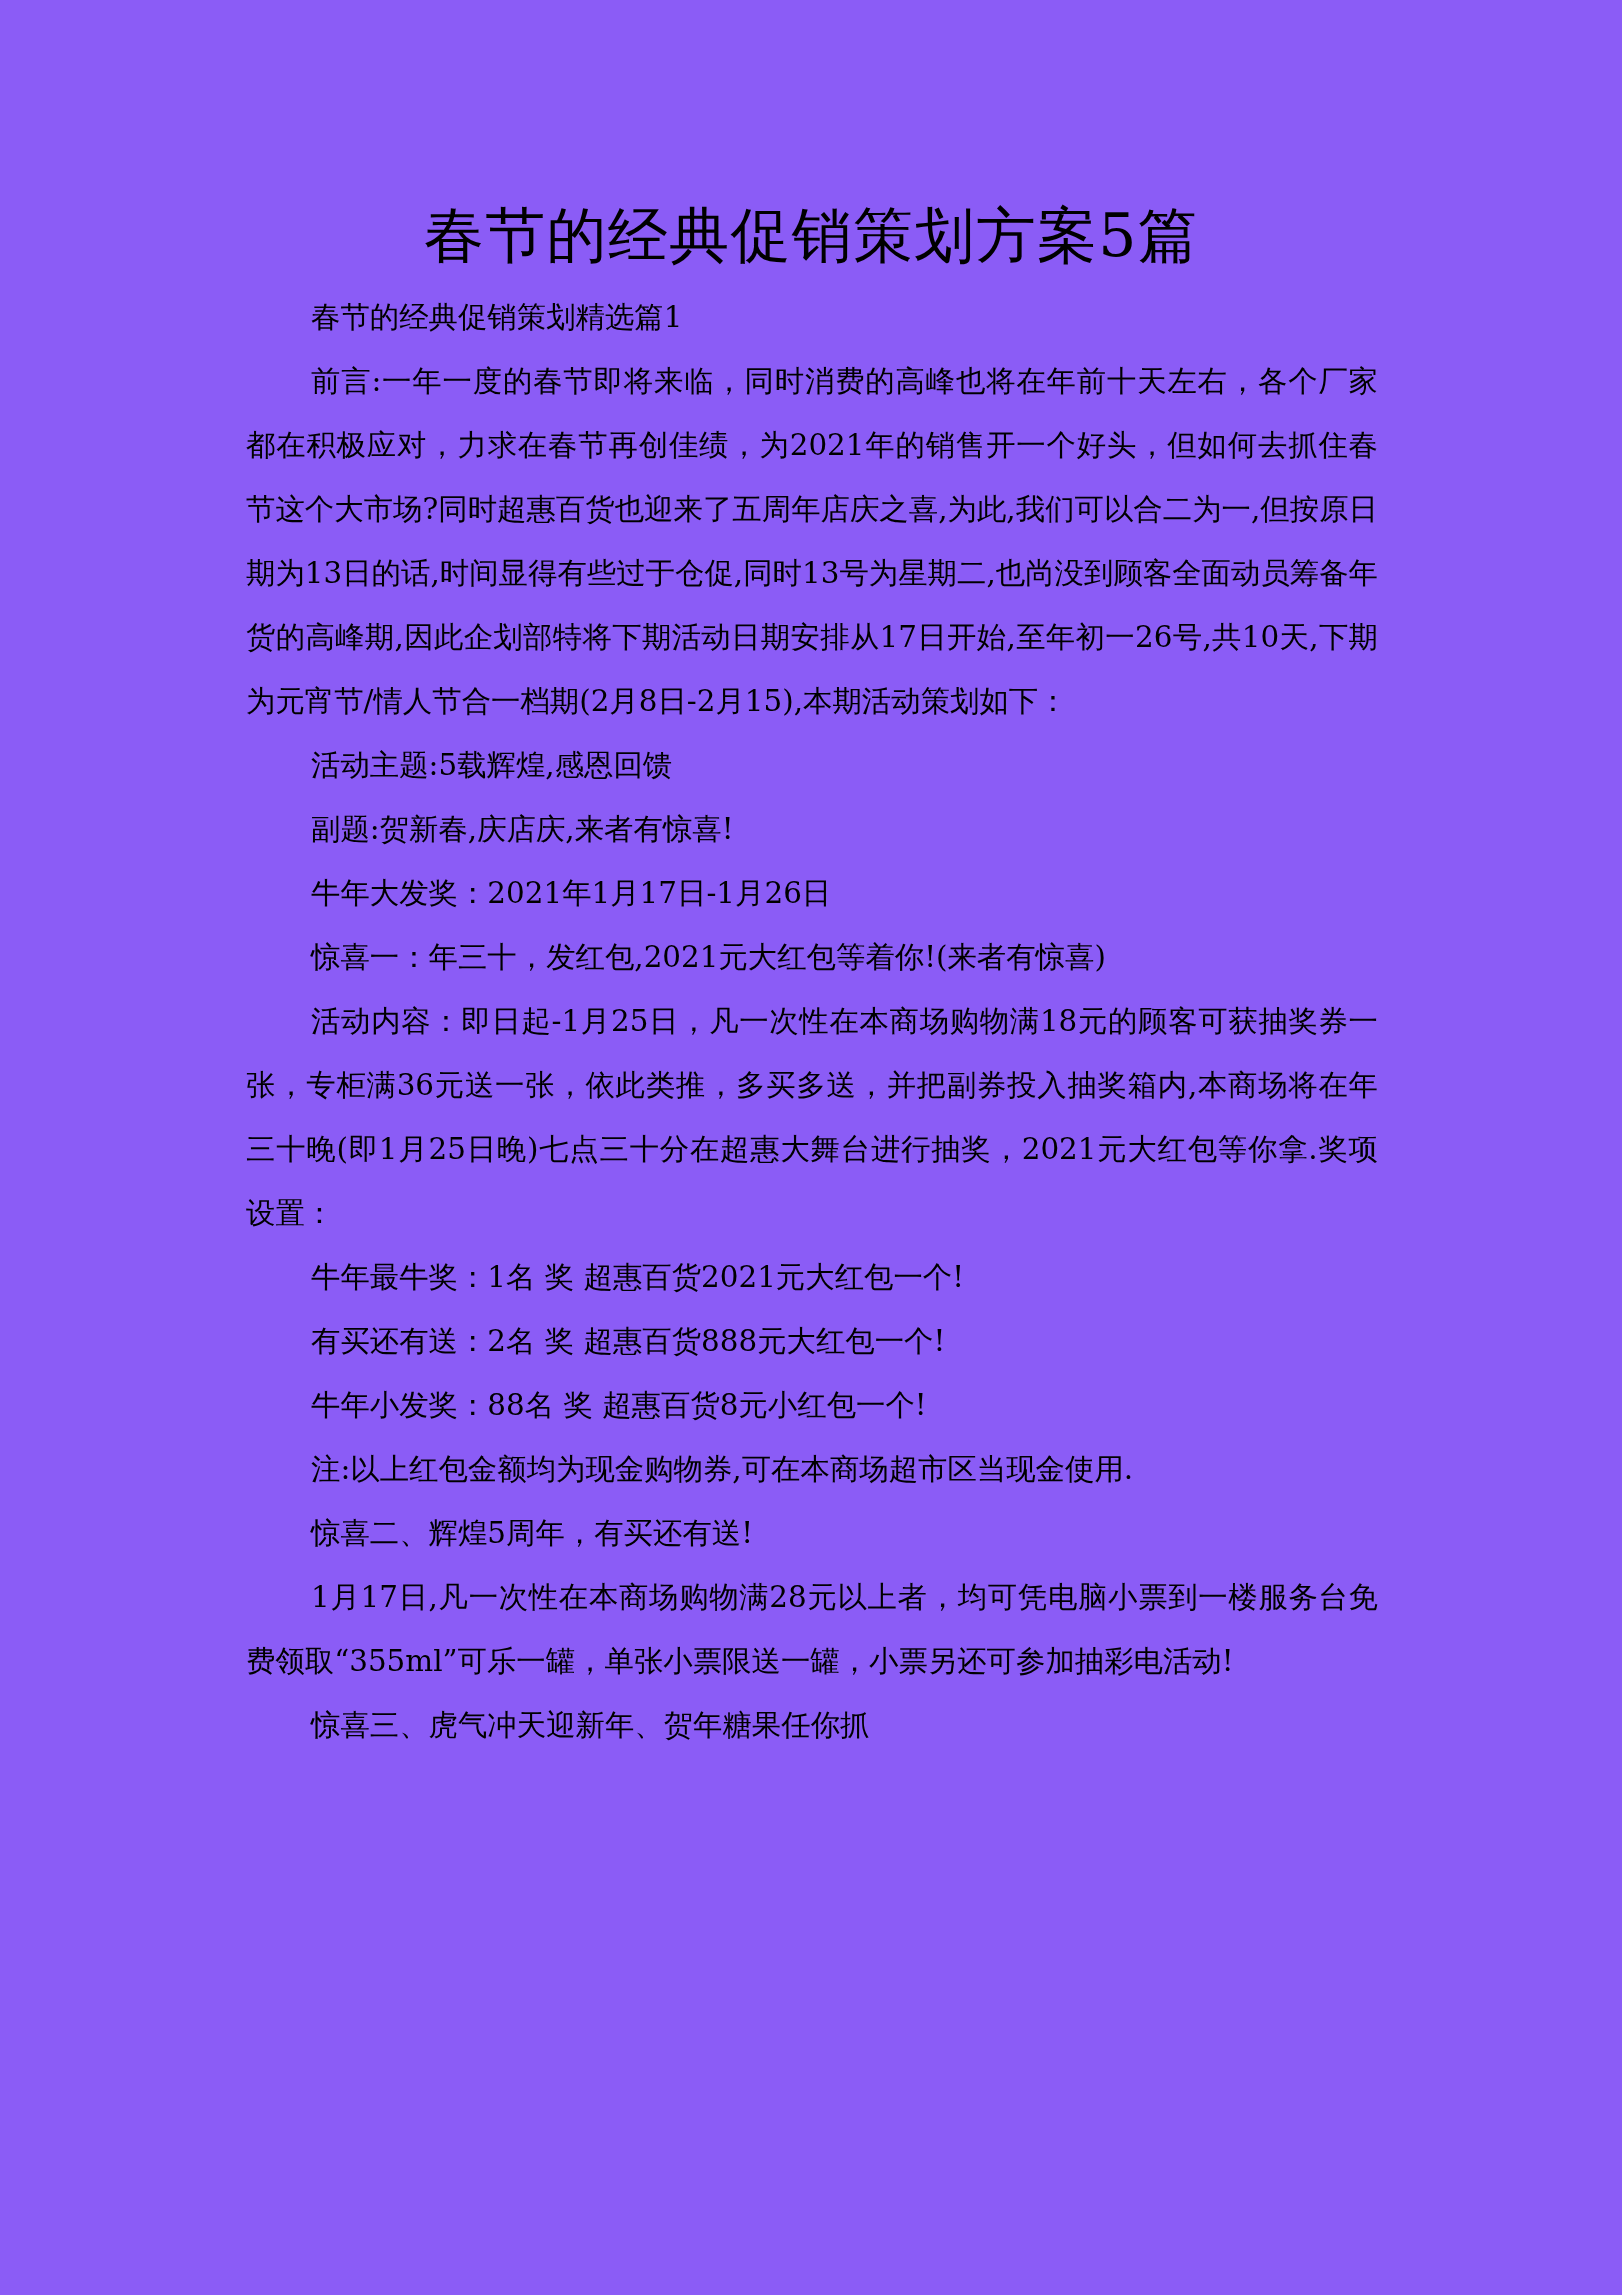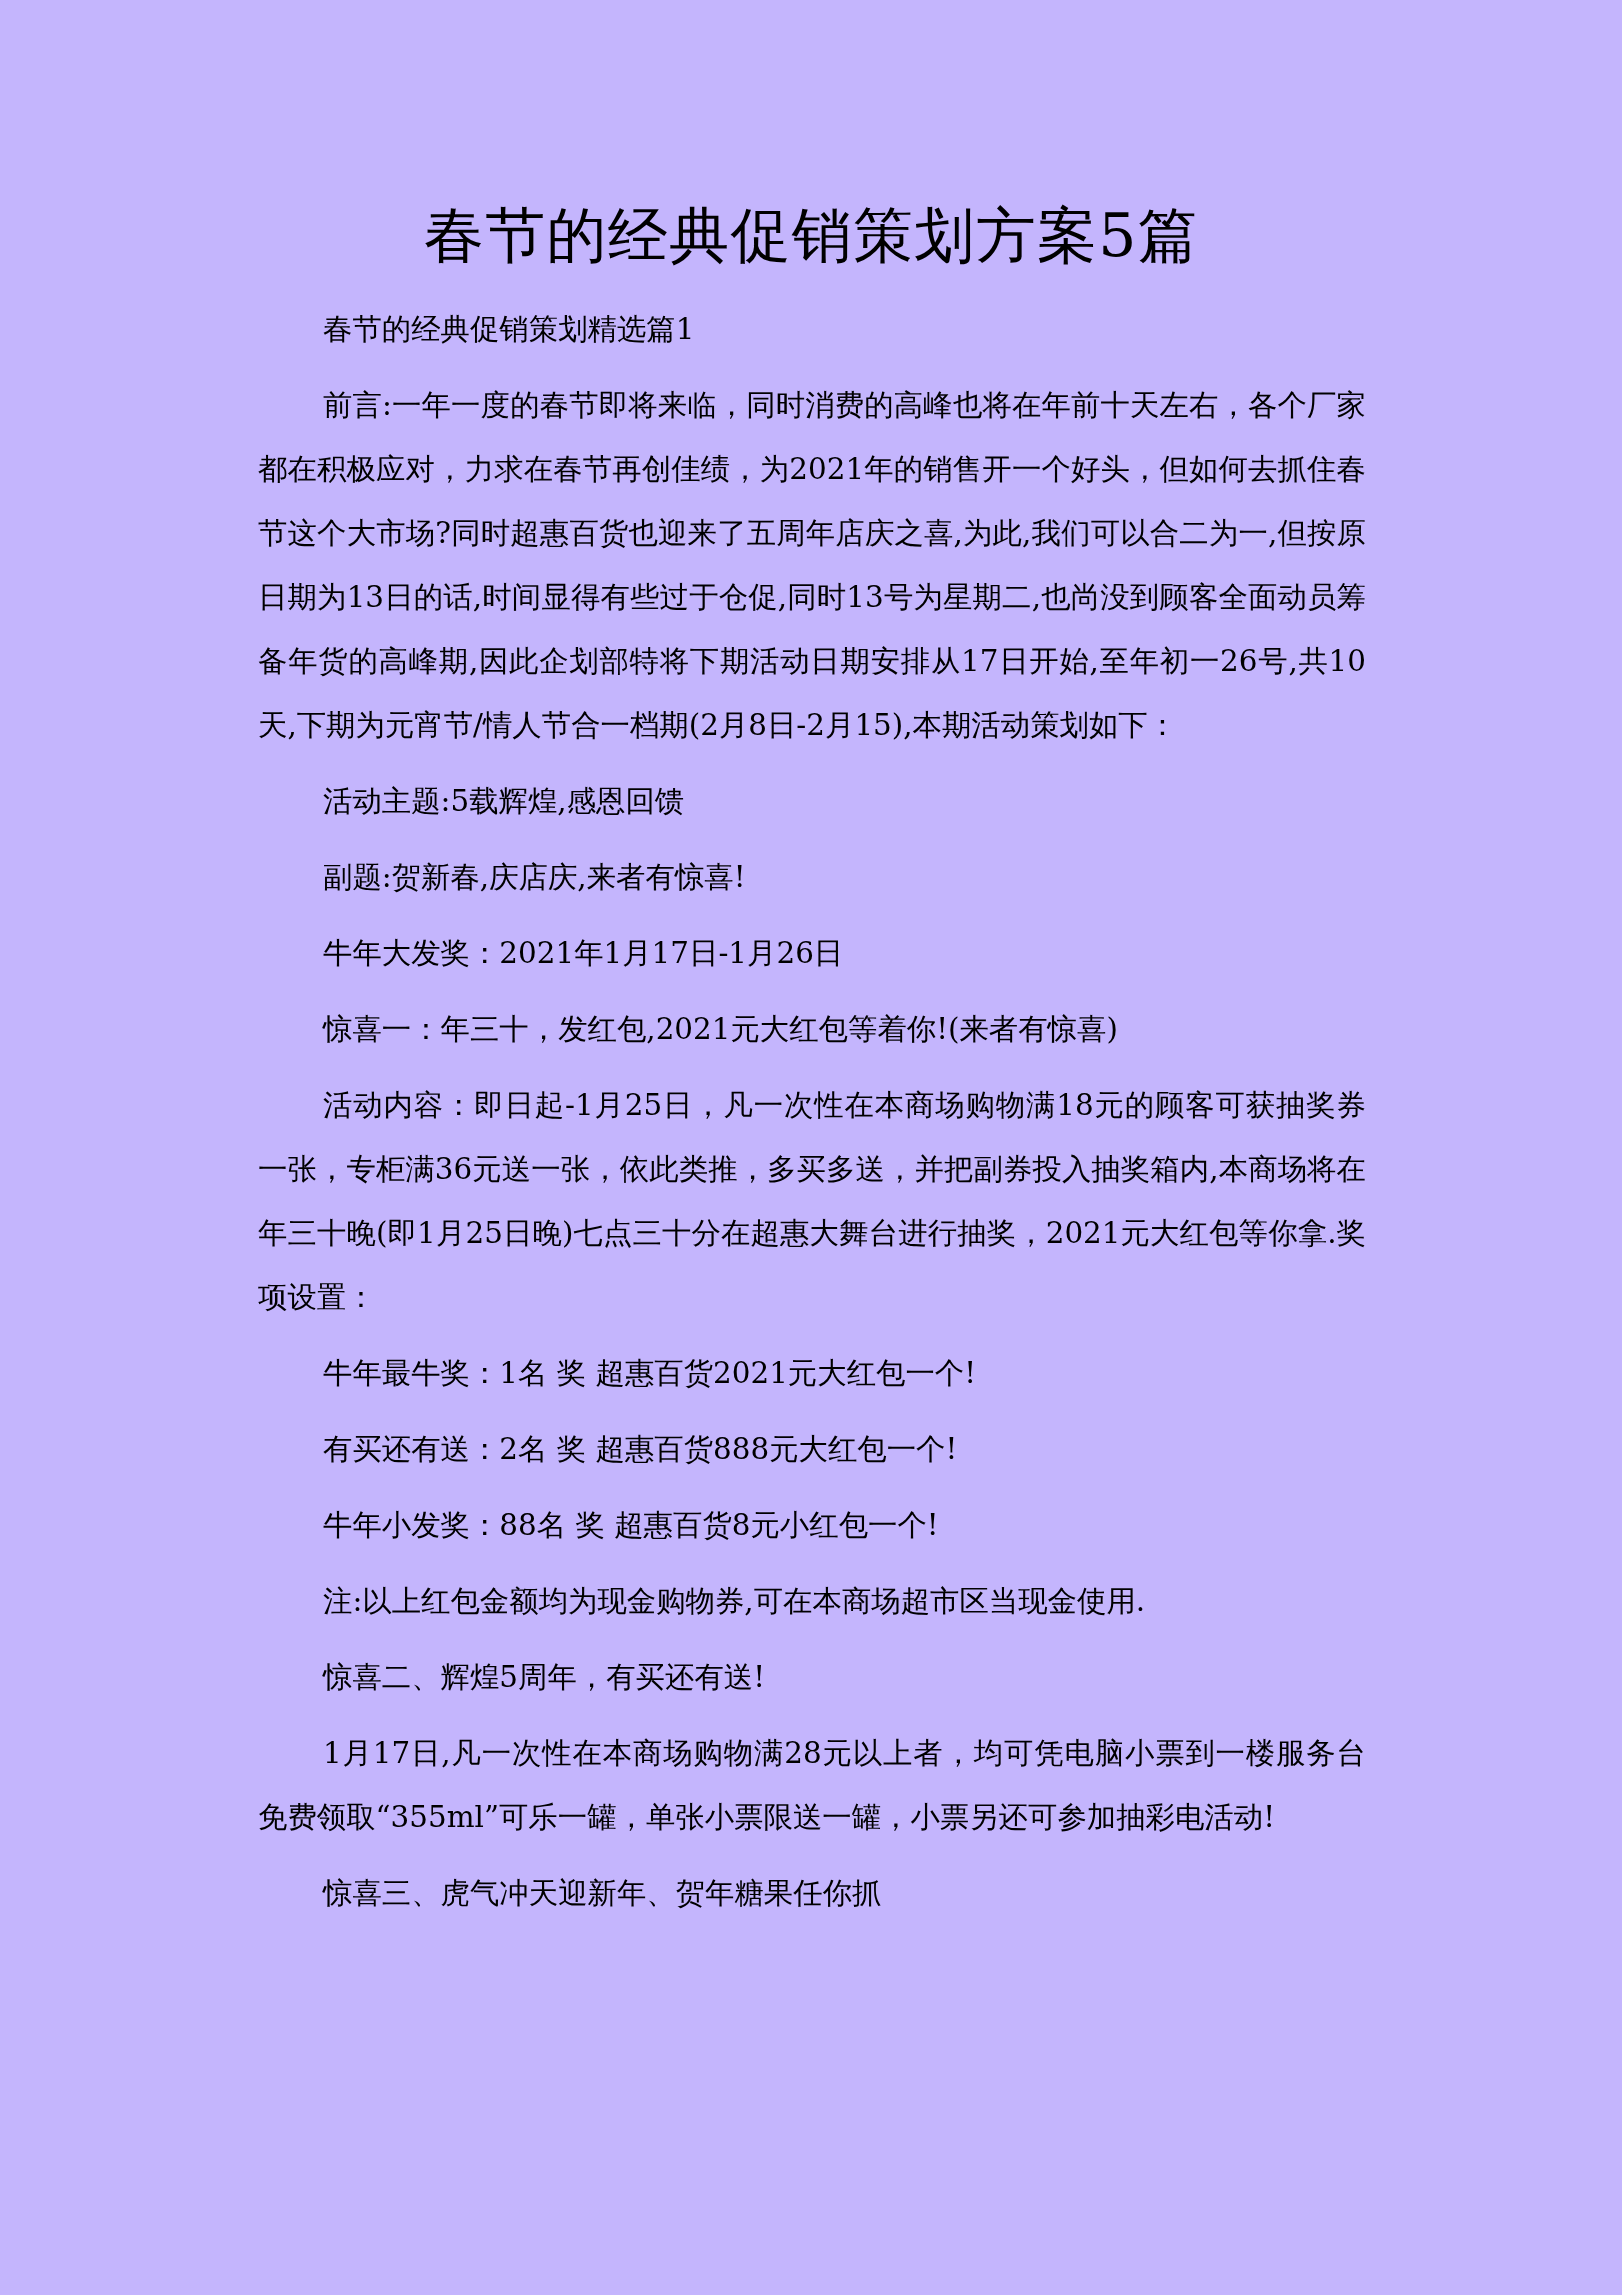--- a/index.html
+++ b/index.html
@@ -1,22 +1,22 @@
 <!DOCTYPE html>
 <html style="font-size:10.5px"><head>
 <meta charset="utf-8">
 <style>
   html, body { margin: 0; padding: 0; background: #ffffff; }
   body { width: 1623px; height: 2295px; position: relative; overflow: hidden;
          font-family: "DejaVu Serif", "Liberation Serif", serif; color: #000; }
-  .page { position: absolute; left: 0; top: 0; width: 1623px; height: 2295px; background: #c4b5fd; }
+  .page { position: absolute; left: 0; top: 0; width: 1623px; height: 2295px; background: #8b5cf6; }
   .title { position: absolute; top: 196px; left: 0; width: 1623px; text-align: center;
            font-size: 60px; line-height: 79px; letter-spacing: 1.3px; }
   .body { position: absolute; top: 285px; left: 246px; width: 1132px; }
-  .p { font-size: 29.4px; line-height: 64px; margin: 12px; text-align: justify; text-align-last: left;
+  .p { font-size: 29.4px; line-height: 64px; margin: 0; text-align: justify; text-align-last: left;
        word-break: break-all; }
   .indent { text-indent: 65px; }
 </style>
 </head>
 <body>
 
 <div class="page">
   <div class="title">春节的经典促销策划方案5篇</div>
   <div class="body">
     <p class="p indent">春节的经典促销策划精选篇1</p>

